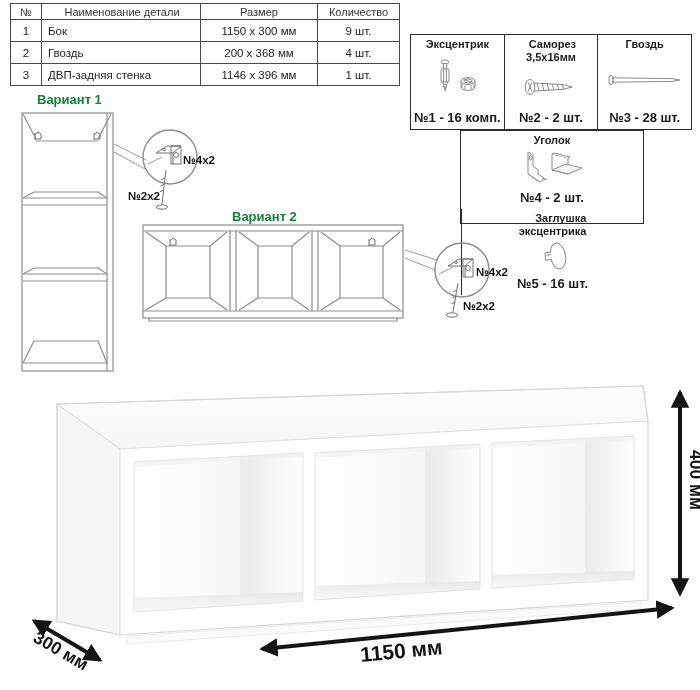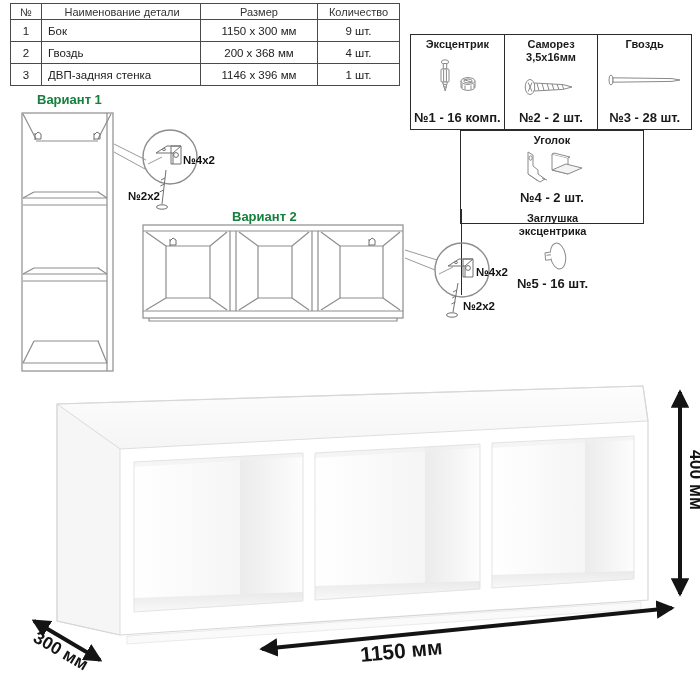--- a/index.html
+++ b/index.html
@@ -27,21 +27,21 @@
     position:absolute;display:flex;border:1.6px solid #2b2b2b;background:#fff;box-sizing:border-box;
   }
   .hw-row-top{left:410px;top:34px;width:282px;height:96px;}
   .hw-row-bottom{left:460px;top:129.6px;width:184px;height:94px;flex-direction:column;}
   .hw-cell{
     flex:1 1 0;display:flex;flex-direction:column;align-items:center;
     padding:3px 2px 4px 2px;box-sizing:border-box;
   }
   .hw-cell + .hw-cell{border-left:1.6px solid #2b2b2b;}
   .hw-title{
-    font-size:11px;font-weight:bold;text-align:center;line-height:1.15;color:#1a1a1a;
+    font-size:11px;font-weight:bold;text-align:right;line-height:1.15;color:#1a1a1a;
   }
   .hw-icon{flex:1 1 auto;display:flex;align-items:center;justify-content:center;}
   .hw-count{font-size:13px;font-weight:bold;color:#1a1a1a;white-space:nowrap;}
   
   .variant-title{
     position:absolute;font-size:13px;font-weight:bold;color:#15803d;white-space:nowrap;
   }
   .v1-title{left:37px;top:92px;}
   .v2-title{left:232px;top:209px;}
   

